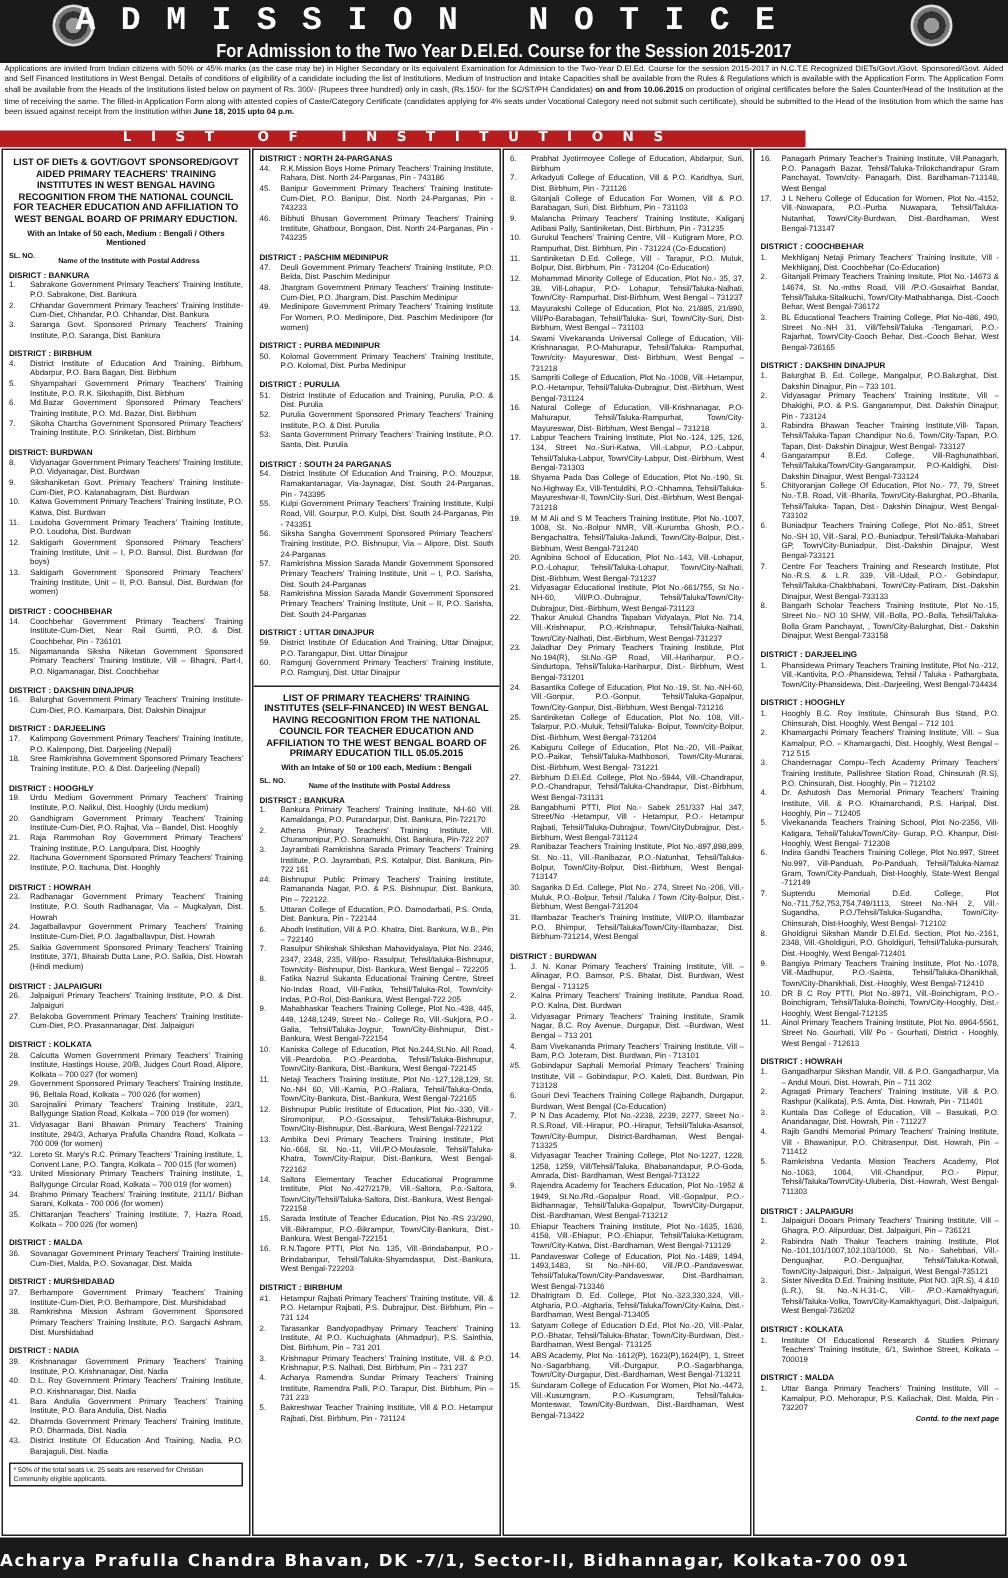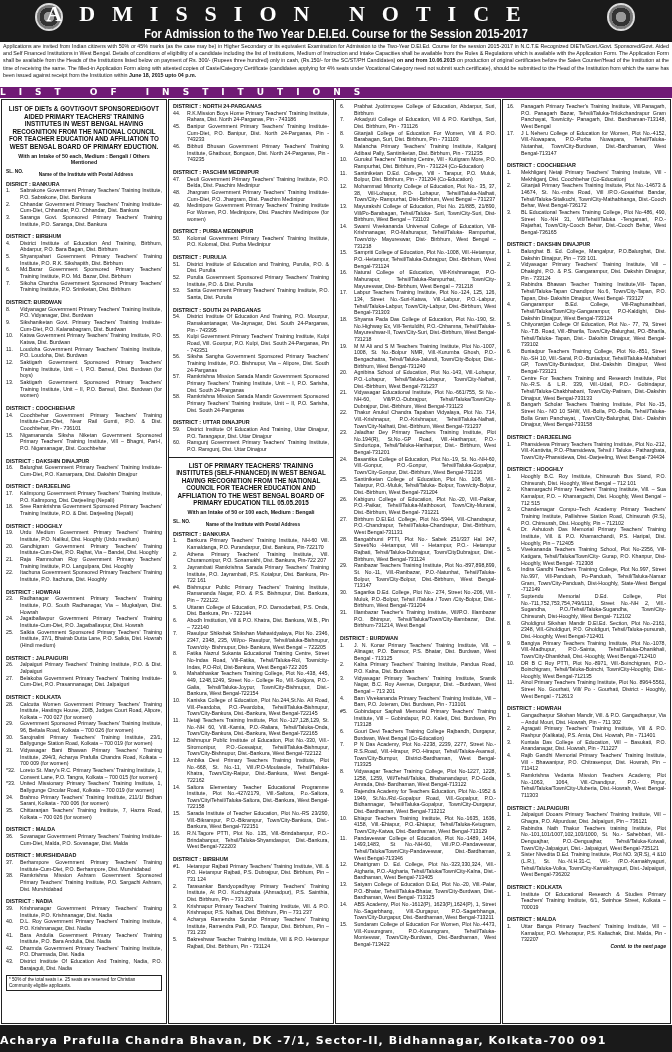--- a/index.html
+++ b/index.html
@@ -1,25 +1,25 @@
 <!DOCTYPE html>
 <html><head>
 <meta charset="utf-8">
 <style>
   * { box-sizing: border-box; margin: 0; padding: 0; }
   html, body { width: 672px; height: 1052px; background: #fff; overflow: hidden; }
   body { font-family: "Liberation Sans", sans-serif; color: #111; position: relative; }
   .header { position: absolute; left: 0; top: 0; width: 672px; height: 42px; background: #1a1a1a; color: #fff; }
   .emblem { position: absolute; top: 3px; width: 28px; height: 28px; border-radius: 50%; border: 2px solid #ddd; background: radial-gradient(circle, #999 0 30%, #333 31% 55%, #777 56% 70%, #222 71%); }
   .emblem.left { left: 35px; } .emblem.right { left: 607px; }
-  .title { position: absolute; left: 0; top: 1px; width: 584px; text-align: center; font-family: Liberation Serif, serif; font-weight: bold; font-size: 22px; letter-spacing: 17px; line-height: 26px; }
+  .title { position: absolute; left: 0; top: 1px; width: 584px; text-align: center; font-family: Liberation Mono, monospace; font-weight: bold; font-size: 22px; letter-spacing: 17px; line-height: 26px; }
   .subtitle { position: absolute; left: 0; top: 27px; width: 672px; text-align: center; font-family: "Liberation Sans Narrow", "Liberation Sans", sans-serif; font-size: 12.5px; font-weight: bold; line-height: 14px; transform: scaleX(0.88); }
   .intro { position: absolute; left: 3px; top: 43px; width: 666px; height: 44px; font-size: 5.3px; line-height: 7.2px; text-align: justify; }
   .intro b { font-weight: bold; }
-  .listbar { position: absolute; left: 0; top: 87px; width: 672px; height: 11px; background: #701a75; color: #fff; text-align: left; font-family: "DejaVu Sans", sans-serif; font-weight: bold; font-size: 9px; letter-spacing: 13px; line-height: 11px; }
+  .listbar { position: absolute; left: 0; top: 87px; width: 537px; height: 11px; background: #b91c1c; color: #fff; text-align: center; font-family: "DejaVu Sans", sans-serif; font-weight: bold; font-size: 9px; letter-spacing: 13px; line-height: 11px; }
   .col { position: absolute; top: 99px; height: 925px; border: 1px solid #222; padding: 3px 4px; font-size: 5.25px; line-height: 6.65px; overflow: hidden; }
   .c1 { left: 1px; width: 166px; } .c2 { left: 168px; width: 166px; } .c3 { left: 335px; width: 166px; } .c4 { left: 502px; width: 169px; }
   .box-title { text-align: center; font-weight: bold; font-size: 6.3px; line-height: 7.6px; margin: 2px 0 2px; }
   .intake { text-align: center; font-weight: bold; font-size: 5.3px; line-height: 6.5px; }
   .slhead { display: flex; font-weight: bold; font-size: 4.8px; line-height: 6px; margin: 3px 0 3px; }
   .slhead .sl { width: 18px; } .slhead .nm { flex: 1; text-align: center; padding-top: 3px; padding-right: 14px; }
   .district { font-weight: bold; font-size: 5.4px; margin-top: 6px; }
   .district:first-child { margin-top: 0; }
   .item { display: flex; text-align: justify; }
   .item .n { width: 14px; flex-shrink: 0; }

